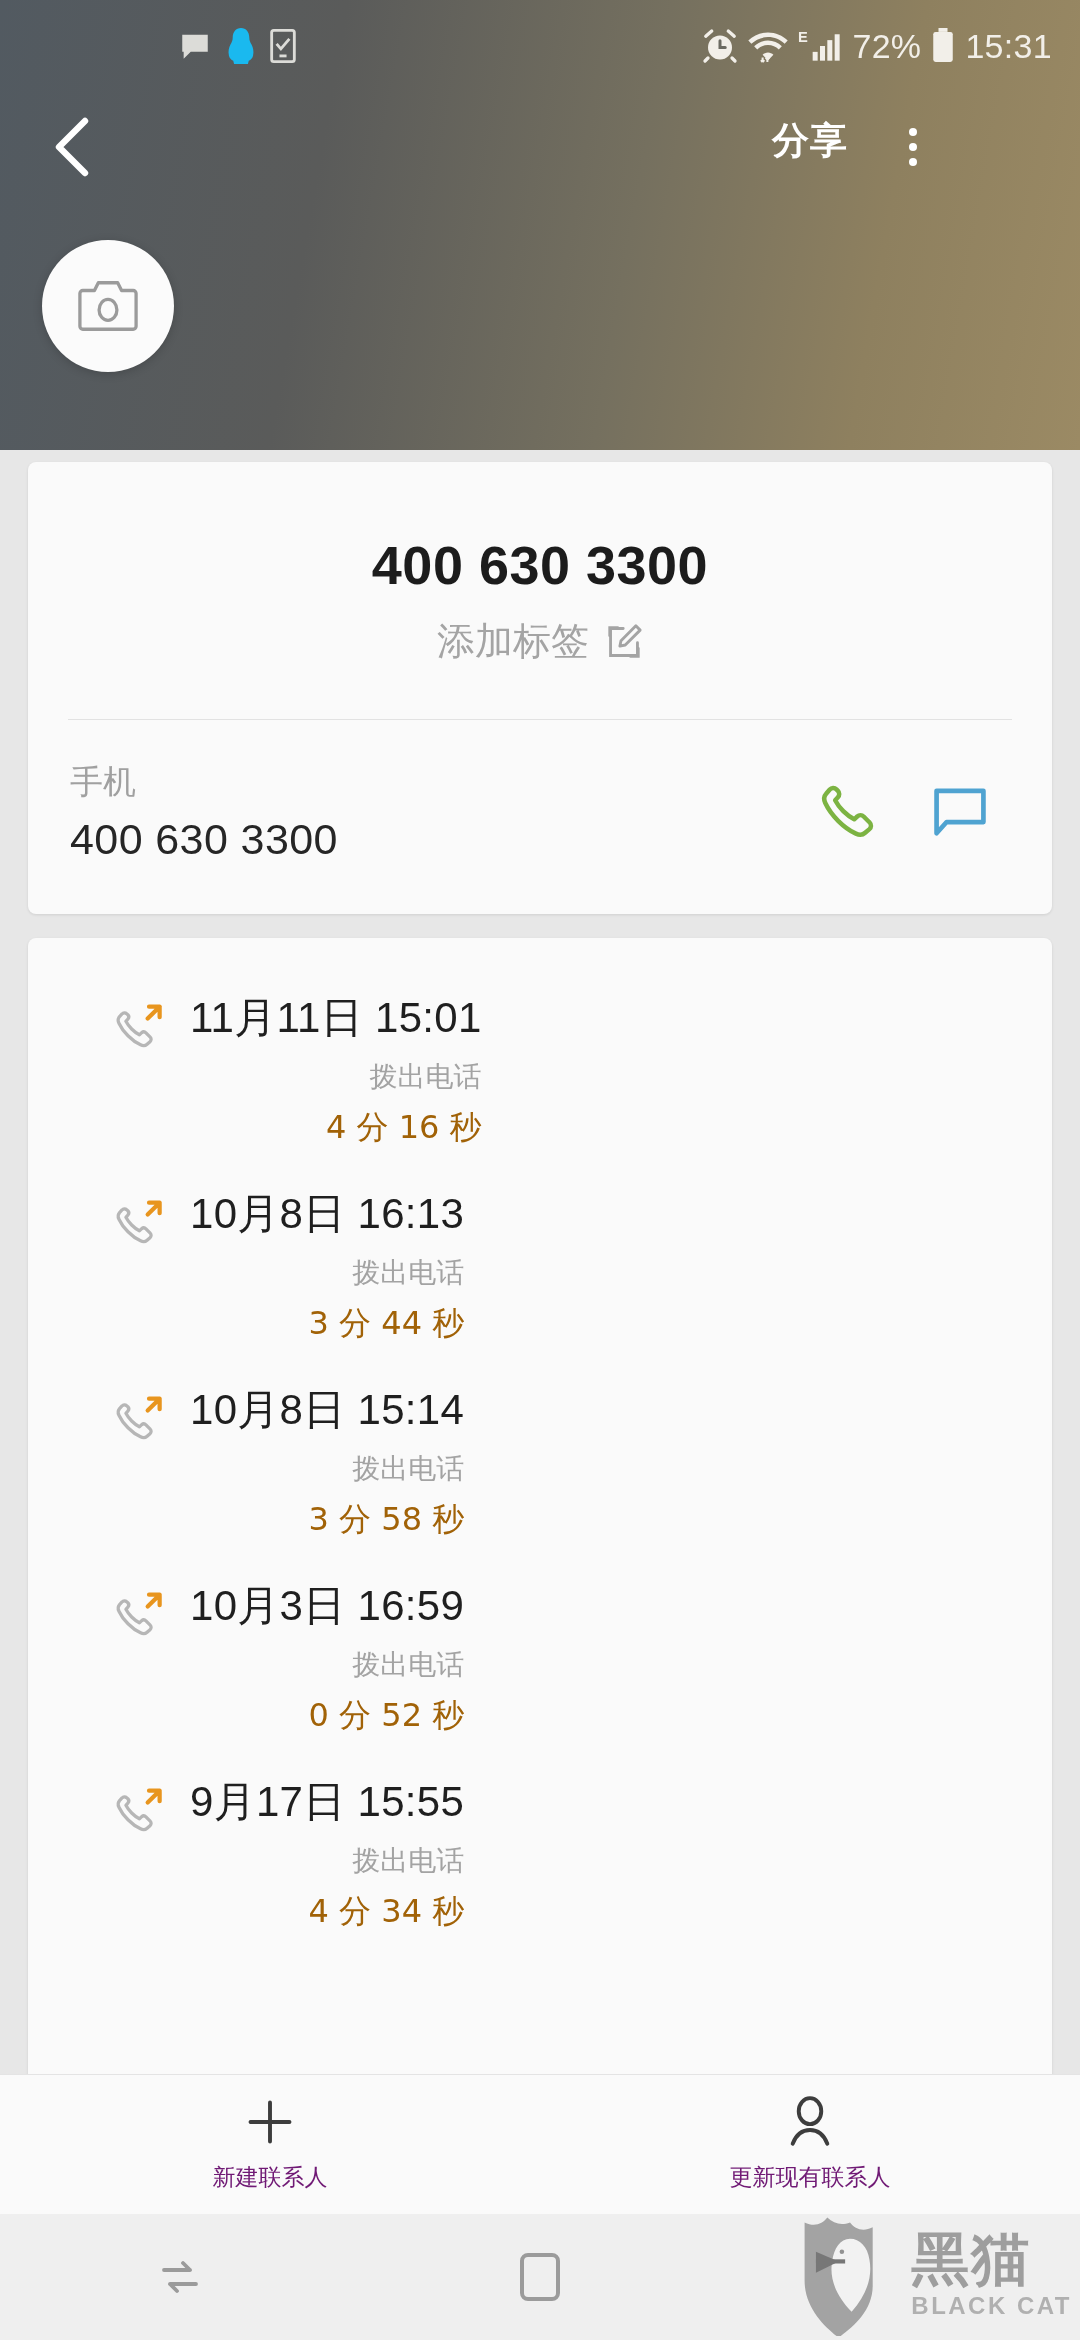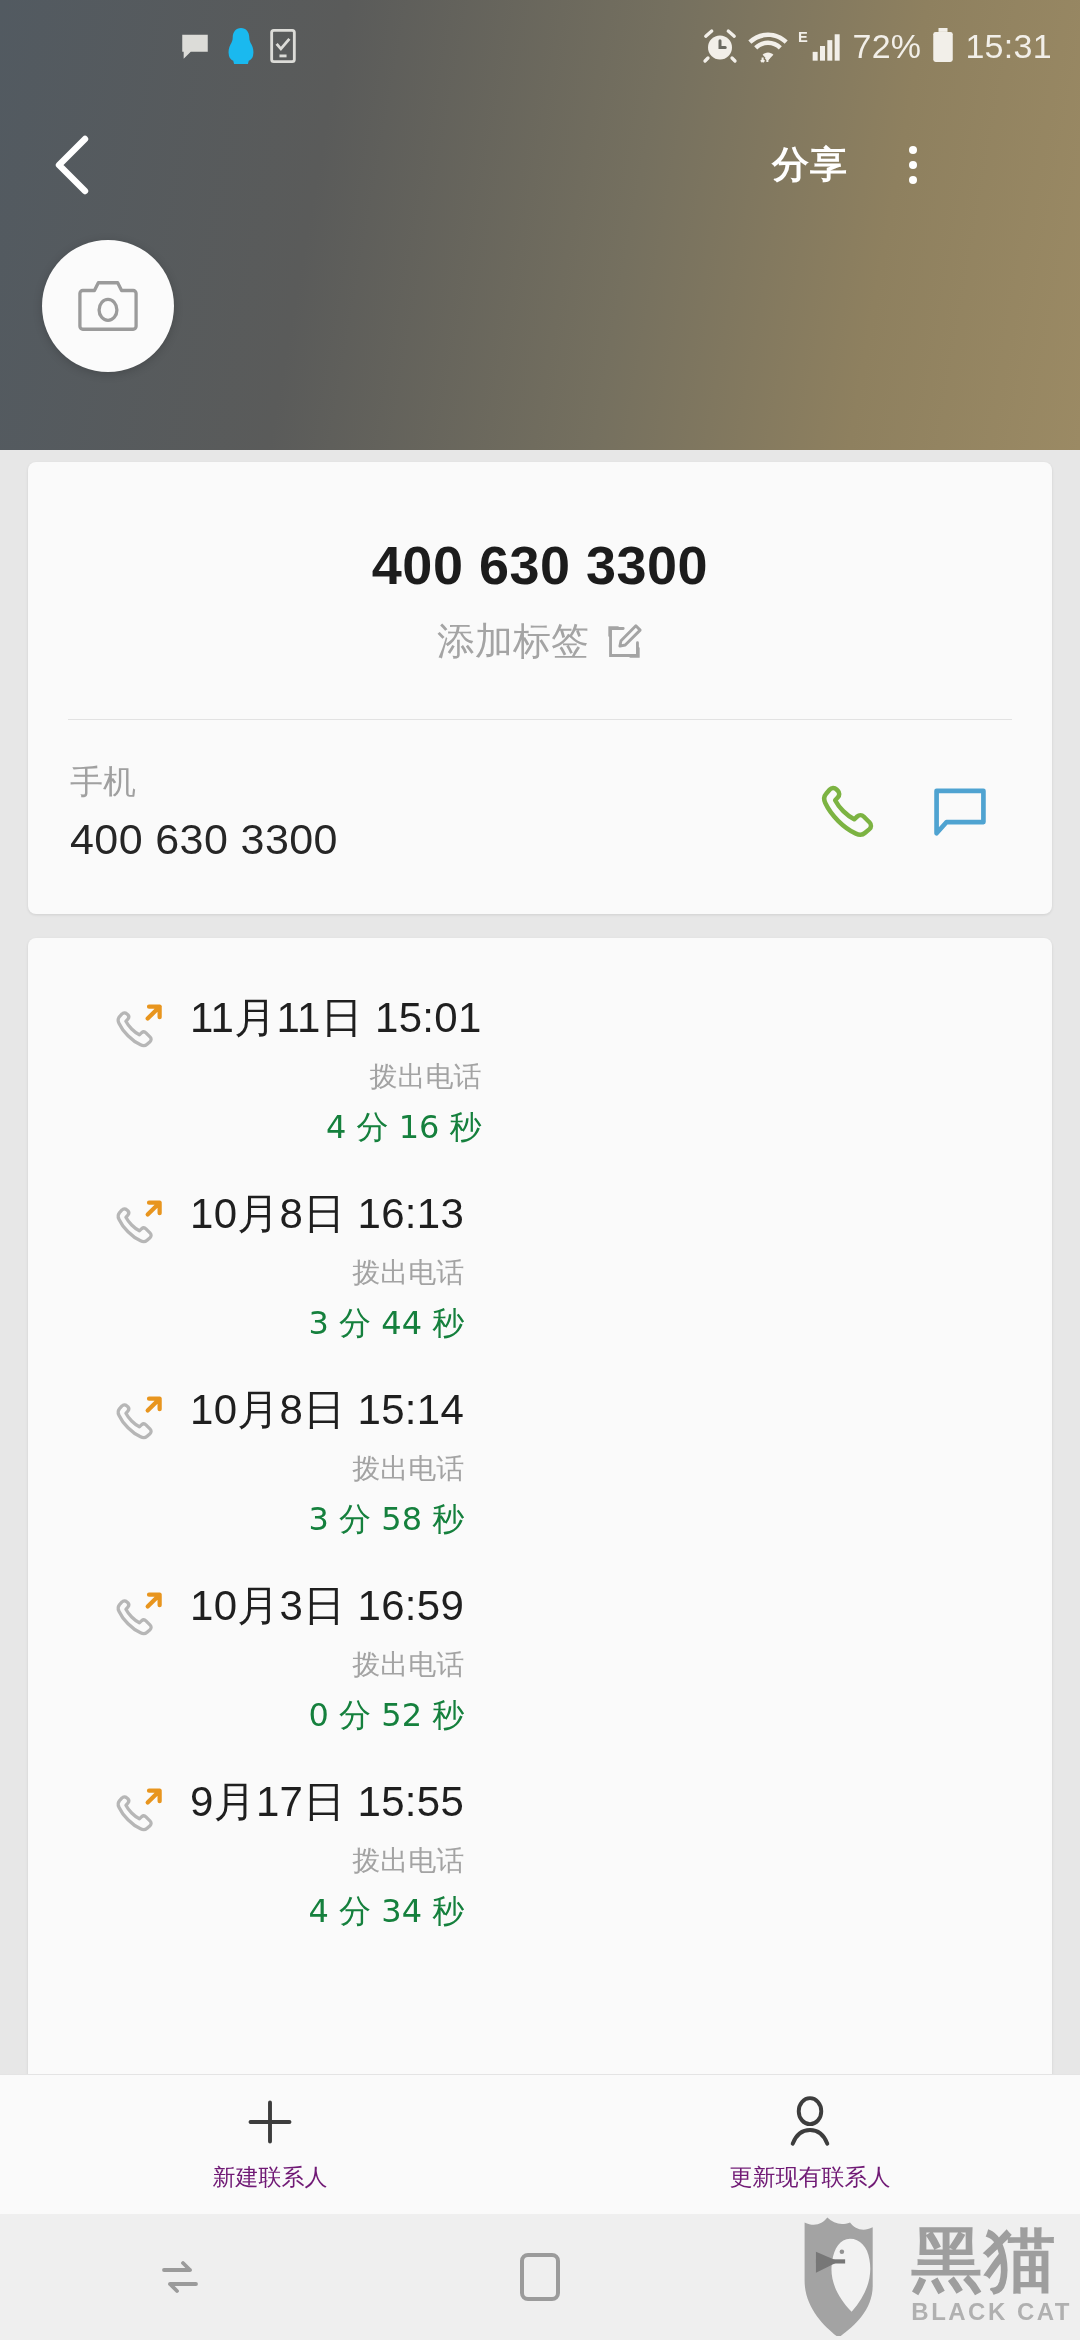--- a/index.html
+++ b/index.html
@@ -28,21 +28,21 @@
   .sb-right { display:flex; align-items:center; gap:10px; }
   .sb-text {
     color:#f2efe9; font-size:34px; font-weight:400; letter-spacing:.3px;
     font-family:"Liberation Sans",sans-serif;
   }
   .sb-ico { display:block; }
 
   
   #toolbar {
     position:absolute; left:0; top:110px; width:984px; height:110px;
-    display:flex; align-items:center; padding:0 36px;
+    display:flex; align-items:flex-start; padding:0 36px;
   }
   #back-btn { width:74px; height:74px; display:flex; align-items:center; justify-content:center; }
   #toolbar-spacer { flex:1; }
   #share-btn {
     color:#ffffff; font-size:37px; font-weight:700; letter-spacing:1px;
     padding:6px 10px; font-family:"DejaVu Sans",sans-serif;
   }
   #overflow-btn {
     width:70px; height:74px; display:flex; flex-direction:column;
     align-items:center; justify-content:center; gap:7px; margin-left:20px;
@@ -111,21 +111,21 @@
   .log-body { padding-left:24px; }
   .log-date {
     font-size:42px; color:#1f1f1f; letter-spacing:.3px;
     font-family:"Liberation Sans",sans-serif;
   }
   .log-type {
     font-size:28px; color:#a3a3a3; margin-top:12px;
     font-family:"DejaVu Sans",sans-serif;
   }
   .log-dur {
-    font-size:32px; color:#15803d; margin-top:10px;
+    font-size:32px; color:#a16207; margin-top:10px;
     font-family:"DejaVu Sans",sans-serif;
   }
 
   
   #bottombar {
     position:absolute; left:0; top:2074px; width:1080px; height:140px;
     background:#fafafa; display:flex; border-top:1px solid #e4e4e4;
   }
   .bb-item {
     flex:1; display:flex; flex-direction:column;
@@ -141,21 +141,21 @@
   .nav-slot { flex:1; display:flex; align-items:center; justify-content:center; }
 
   
   #watermark {
     position:absolute; right:8px; top:2216px;
     display:flex; align-items:center; gap:12px;
     opacity:.62;
   }
   #wm-texts { display:flex; flex-direction:column; }
   #wm-cn {
-    font-size:71px; font-weight:700; color:#6d6d6d; line-height:.95;
+    font-size:58px; font-weight:700; color:#6d6d6d; line-height:.95;
     letter-spacing:2px; font-family:"DejaVu Sans",sans-serif;
   }
   #wm-en {
     font-size:24px; font-weight:700; color:#8b8b8b; letter-spacing:2.5px;
     margin-top:4px; font-family:"Liberation Sans",sans-serif;
   }
 </style>
 </head>
 <body>
 

